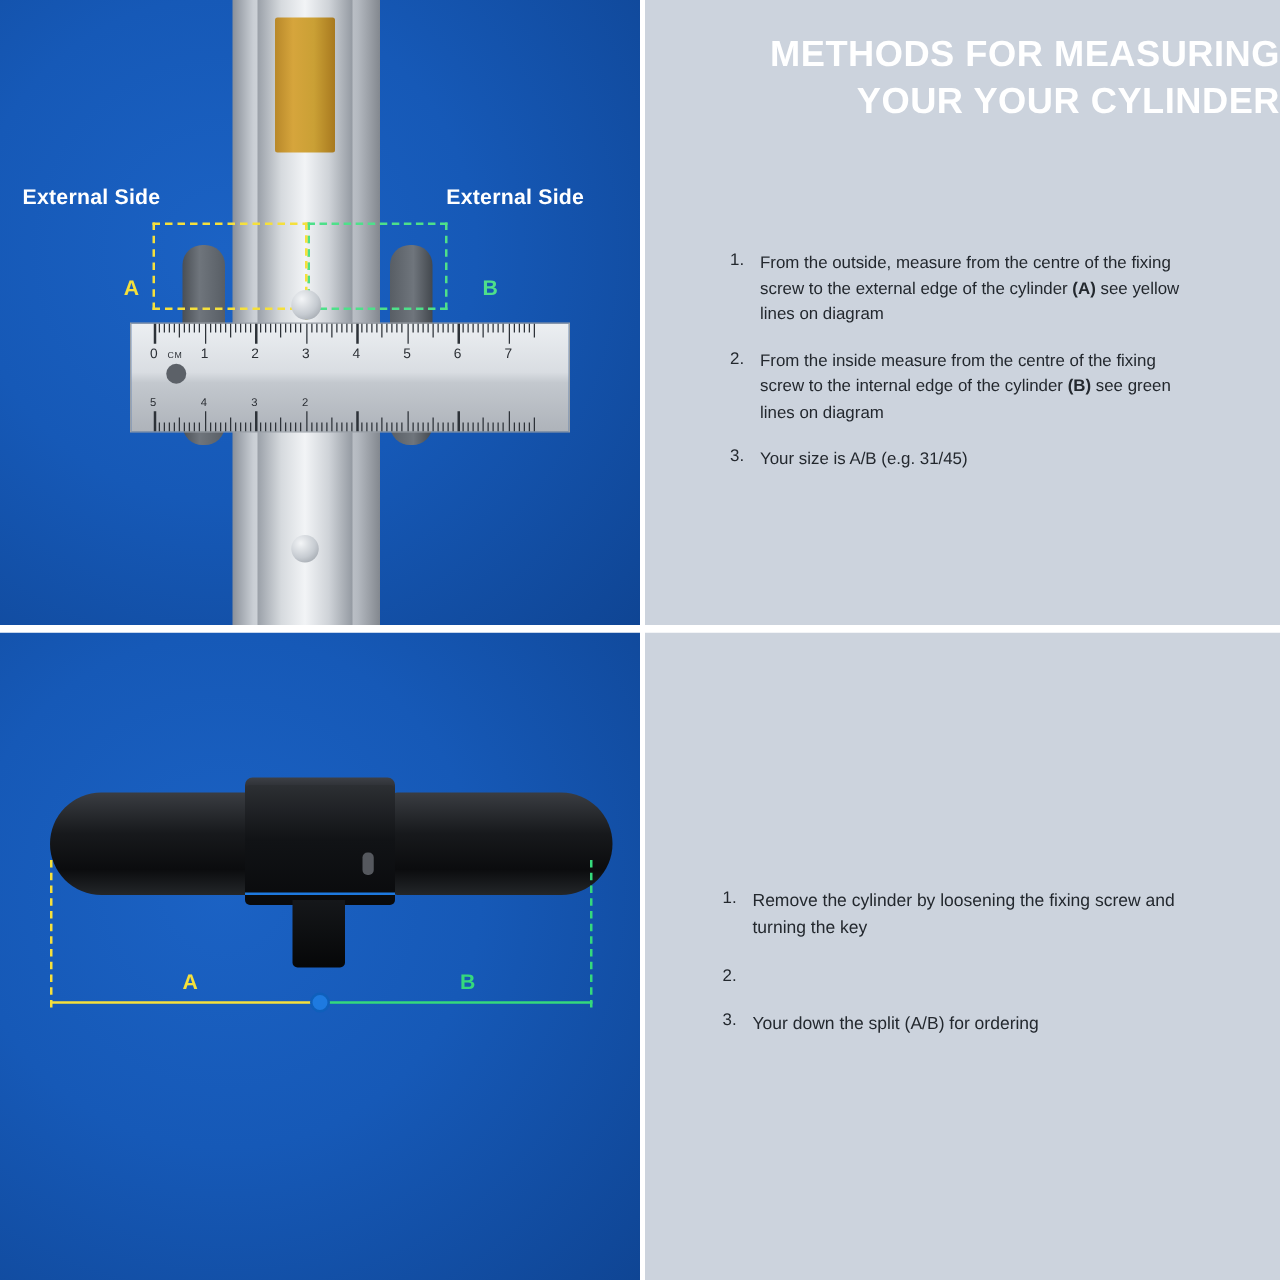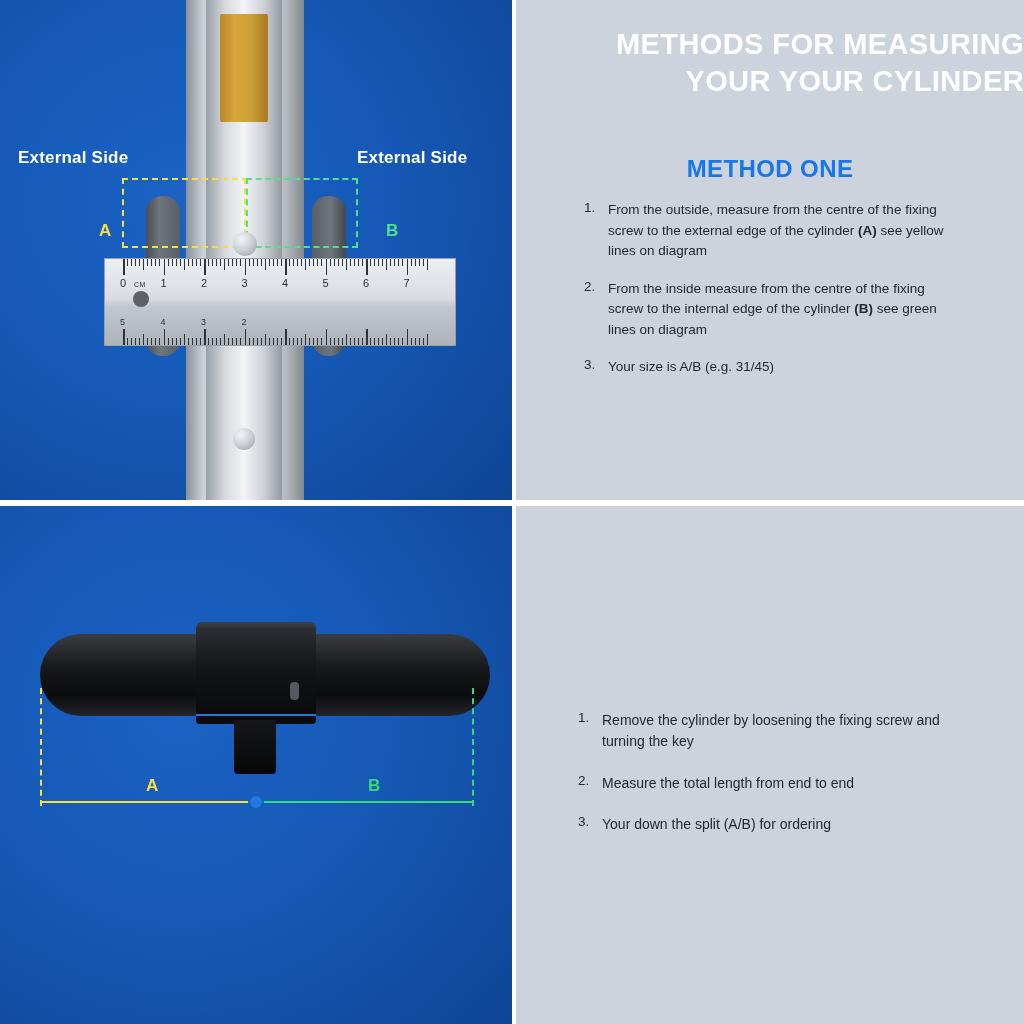--- a/index.html
+++ b/index.html
@@ -372,21 +372,20 @@
         </div>
     </div>
   </div>
 
   <div class="panel p-tr grey-bg">
     <div class="tr-title">
       <div>METHODS FOR MEASURING</div>
       <div>YOUR YOUR CYLINDER</div>
     </div>
 
-    <div class="tr-method">METHOD ONE</div>
 
     <div class="steps">
       <div class="step">
         <div class="step-num">1.</div>
         <div class="step-txt">From the outside, measure from the centre of the fixing screw to the external edge of the cylinder <b>(A)</b> see yellow lines on diagram</div>
       </div>
       <div class="step">
         <div class="step-num">2.</div>
         <div class="step-txt">From the inside measure from the centre of the fixing screw to the internal edge of the cylinder <b>(B)</b> see green lines on diagram</div>
       </div>
@@ -419,21 +418,20 @@
 
   <div class="panel p-br grey-bg">
 
     <div class="steps steps2">
       <div class="step">
         <div class="step-num">1.</div>
         <div class="step-txt">Remove the cylinder by loosening the fixing screw and turning the key</div>
       </div>
       <div class="step">
         <div class="step-num">2.</div>
-        <div class="step-txt">Measure the total length from end to end</div>
       </div>
       <div class="step">
         <div class="step-num">3.</div>
         <div class="step-txt">Your down the split (A/B) for ordering</div>
       </div>
     </div>
 
   </div>
 
   <div class="divider-h"></div>

